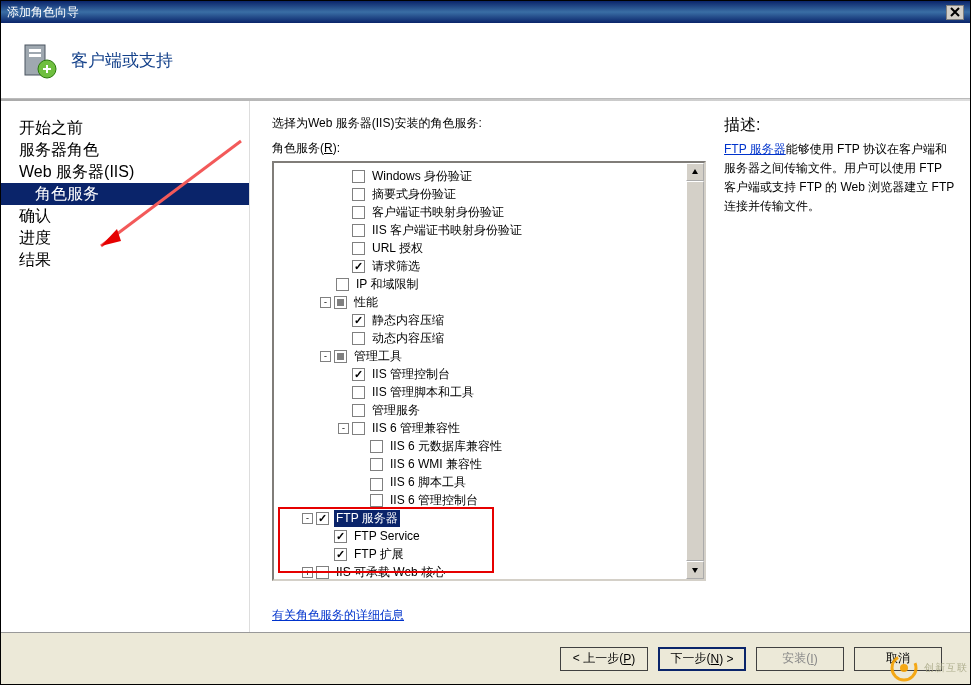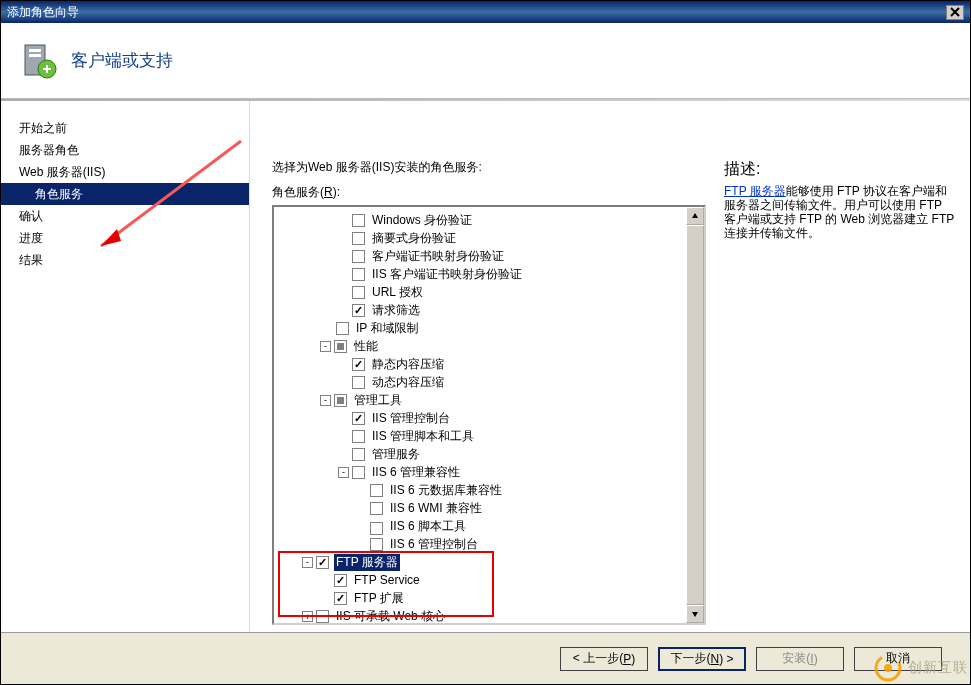--- a/index.html
+++ b/index.html
@@ -7,24 +7,24 @@
 .window { width:971px; height:685px; background:#fff; position:relative; border:1px solid #000; }
 .titlebar { height:22px; background:linear-gradient(to bottom,#0a246a 0%,#3a6ea5 50%,#0a246a 100%); display:flex; align-items:center; justify-content:space-between; padding:0 2px 0 6px; color:#fff; font-size:12px; }
 .titlebar .close { width:18px; height:15px; background:#d4d0c8; border:1px solid #808080; display:flex; align-items:center; justify-content:center; color:#000; margin-right:4px;}
 .titlebar .close svg { display:block; }
 .headerband { height:76px; background:#fff; display:flex; align-items:center; padding:0 18px; border-bottom:1px solid #bbb; }
 .headerband .icon { width:40px; height:40px; }
 .headerband .title { font-size:17px; margin-left:12px; color:#15428b; font-weight:normal; }
 .hr1 { height:2px; background:linear-gradient(to right,#aaa 0%,#ddd 100%); }
 .body { display:flex; height:calc(100% - 22px - 76px - 2px - 52px); background:#fff; }
 .sidebar { width:249px; background:#fff; padding:16px 0 0 0; border-right:1px solid #ddd; }
-.side-item { padding:2px 18px; font-size:12px; color:#000; cursor:pointer; line-height:18px;}
+.side-item { padding:2px 18px; font-size:16px; color:#000; cursor:pointer; line-height:18px;}
 .side-item.indent { padding-left:34px; }
 .side-item.active { background:#0a246a; color:#fff; }
-.main { flex:1; display:flex; padding:14px 14px 8px 22px;margin-top:44px; }
+.main { flex:1; display:flex; padding:14px 14px 8px 22px; }
 .formcol { flex:1; display:flex; flex-direction:column; min-width:0; }
 .rightcol { width:250px; padding:0 0 0 18px; }
 .intro { font-size:12px; margin-bottom:8px; }
 .label1 { font-size:12px; margin-bottom:4px; }
 .label1 u { text-decoration:underline; }
 .treewrap { flex:1; min-height:0; position:relative; }
 .treebox { border:2px inset #d4d0c8; height:420px; background:#fff; overflow:hidden; position:relative; }
 .tree { position:absolute; left:0; top:0; bottom:0; right:18px; overflow:hidden; padding:4px 0; font-family:"SimSun",Tahoma,sans-serif;}
 .scroll { position:absolute; right:0; top:0; bottom:0; width:18px; background:#d4d0c8; display:flex; flex-direction:column; }
 .scroll .arrow { height:18px; background:#d4d0c8; border:1px outset #fff; display:flex; align-items:center; justify-content:center; }
@@ -34,32 +34,32 @@
 .exp-spacer { width:14px; }
 .chk { width:13px; height:13px; border:1px solid #808080; background:#fff; display:inline-flex; align-items:center; justify-content:center; margin-right:5px; flex-shrink:0;}
 .chk.checked::after { content:'✓'; font-size:11px; line-height:1; color:#000; font-weight:bold;}
 .chk.mixed { background:#fff; }
 .chk.mixed::after { content:''; width:7px; height:7px; background:#808080; }
 .lbl { padding:0 2px; }
 .lbl.sel { background:#0a246a; color:#fff; }
 .link { color:#0033cc; text-decoration:underline; cursor:pointer; font-size:12px;}
 .detaillink { margin-top:12px; }
 .desc-title { font-size:16px; margin-bottom:4px; }
-.desc-body { font-size:12px; line-height:14px; }
+.desc-body { font-size:12px; line-height:19px; }
 .footer { height:52px; border-top:1px solid #999; display:flex; align-items:center; justify-content:flex-end; padding:0 28px; gap:10px; background:#ece9d8; }
 .btn { min-width:88px; height:24px; padding:0 10px; background:#ece9d8; border:1px solid #404040; font-size:12px; cursor:pointer; display:flex; align-items:center; justify-content:center;}
 .btn.disabled { color:#888; }
 .btn u { text-decoration:underline; }
 .btn.default { border:2px solid #0a246a; }
 .redbox { position:absolute; border:2px solid #e60000; pointer-events:none; }
 .arrow-svg { position:absolute; pointer-events:none; }
 .watermark { position:absolute; right:0; bottom:0; width:160px; height:46px; opacity:0.9; }
 .watermark .wm-inner { position:absolute; right:2px; bottom:2px; display:flex; align-items:center; gap:6px; }
 .watermark .wm-icon { width:28px; height:28px; }
-.watermark .wm-text { color:#aa8; font-size:14px; letter-spacing:1px;}
+.watermark .wm-text { color:#aa8; font-size:10px; letter-spacing:1px;}
 </style>
 </head>
 <body>
 
 <div class="window">
 
   <div class="titlebar">
     <span>添加角色向导</span>
     <div class="close">
       <svg width="10" height="10" viewBox="0 0 10 10">
@@ -239,20 +239,23 @@
               <div class="thumb"></div>
               <div class="arrow">
                 <svg width="8" height="8" viewBox="0 0 8 8">
                     <polygon points="1,2 7,2 4,7" fill="#000"></polygon>
                   </svg>
               </div>
             </div>
 
             <div class="redbox" style="left:4px; top:344px; width:216px; height:66px;"></div>
           </div>
+        </div>
+        <div class="detaillink">
+          <a class="link" href="#">有关角色服务的详细信息</a>
         </div>
       </div>
 
       <div class="rightcol">
         <div class="desc-title">描述:</div>
         <div class="desc-body">
           <a class="link" href="#">FTP 服务器</a><span>能够使用 FTP 协议在客户端和服务器之间传输文件。用户可以使用 FTP 客户端或支持 FTP 的 Web 浏览器建立 FTP 连接并传输文件。</span>
         </div>
       </div>
     </div>

